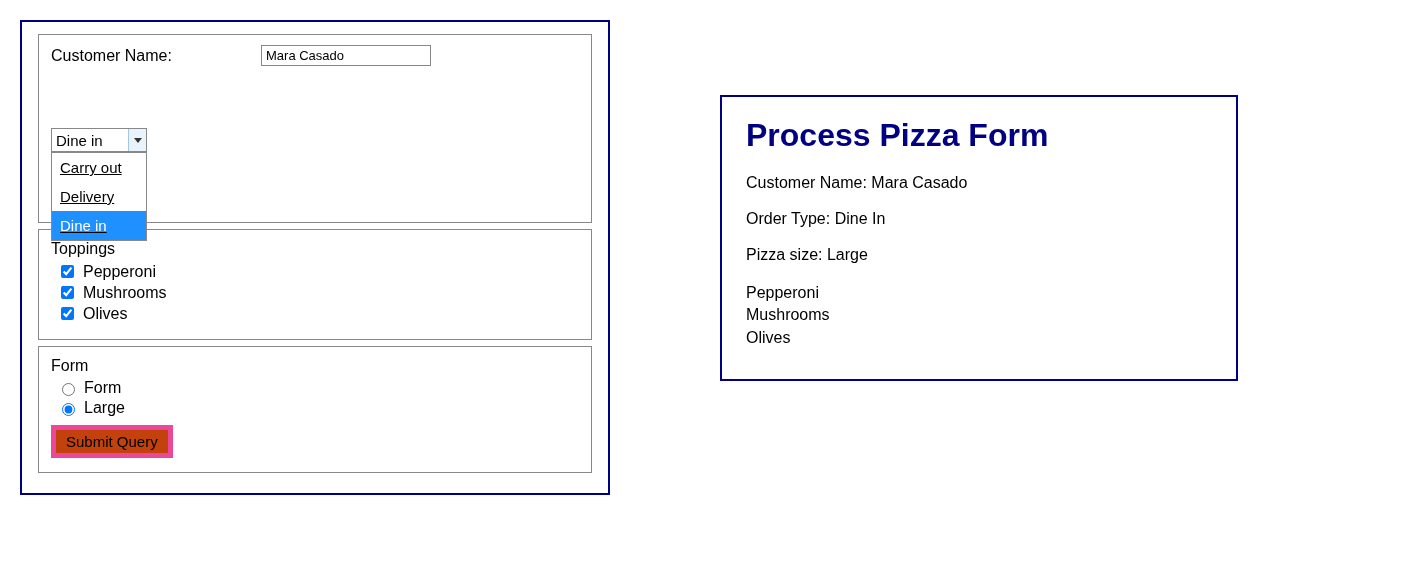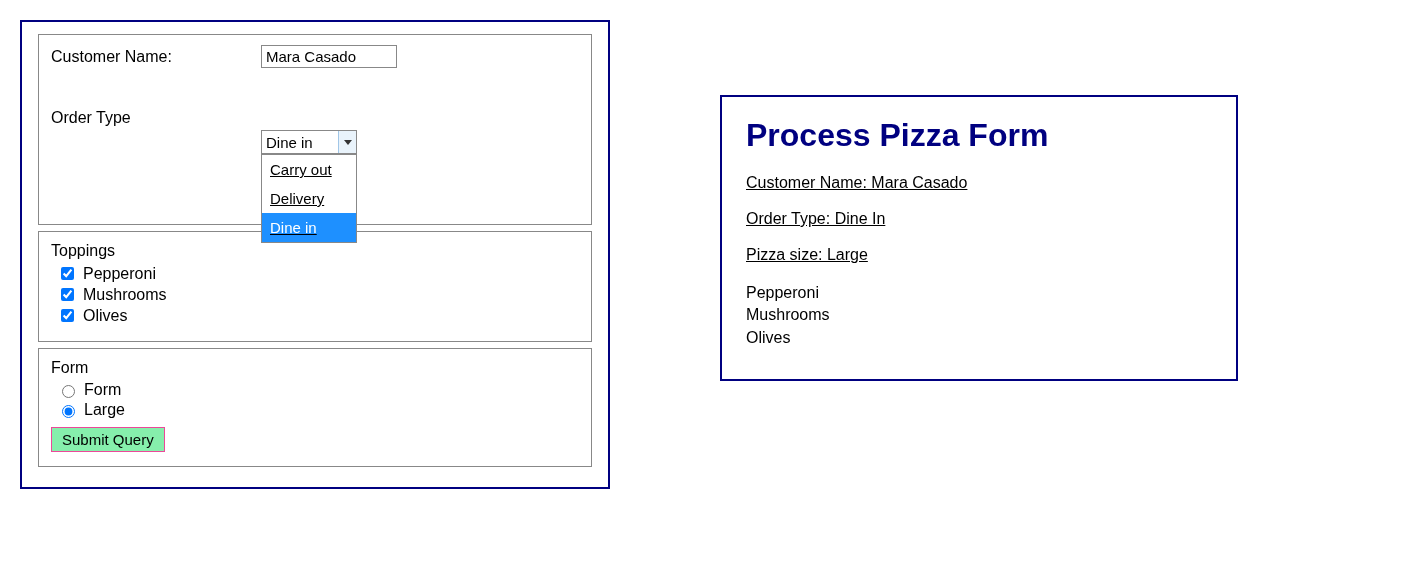--- a/index.html
+++ b/index.html
@@ -34,24 +34,24 @@
     .row {
       display: flex;
       align-items: center;
       margin-bottom: 14px;
     }
     .label-col {
       width: 210px;
     }
     .text-input {
       font-family: inherit;
-      font-size: 15px;
+      font-size: 13px;
       padding: 2px 4px;
       border: 1px solid #888;
-      width: 136px;
+      width: 170px;
     }
 
     .dropdown-wrap {
       position: relative;
       width: 96px;
       margin-top: 48px;
     }
     .dropdown-btn {
       display: flex;
       align-items: center;
@@ -104,57 +104,55 @@
     }
     .section-heading {
       margin-bottom: 4px;
     }
 
     .submit-btn {
       margin-top: 6px;
       padding: 3px 10px;
       font-size: 15px;
       font-family: inherit;
-      background: #86efac;
-      border: 1px solid #ec4899;
+      background: #c2410c;
+      border: 5px solid #ec4899;
     }
 
     .result-panel {
       border: 2px solid navy;
       width: 518px;
       padding: 20px 24px 30px 24px;
       margin-top: 75px;
       align-self: flex-start;
     }
     .result-title {
       color: navy;
       font-size: 32px;
       font-weight: bold;
       margin: 0 0 20px 0;
     }
     .result-line {
       margin-bottom: 18px;
-      text-decoration: underline;
     }
     .toppings-list div {
       line-height: 1.4;
     }
   </style>
 </head>
 <body>
 
 <div class="form-panel">
 
   <fieldset class="section" style="padding-bottom:70px;">
     <div class="row">
       <div class="label-col">Customer Name:</div>
       <input type="text" class="text-input" value="Mara Casado" style="">
     </div>
     <div class="row" style="margin-bottom:0;">
-      <div class="label-col">Order Type</div>
       <div class="dropdown-wrap">
         <div class="dropdown-btn">
           <div class="dropdown-text">Dine in</div>
           <div class="dropdown-arrow">
             <svg width="8" height="5" viewBox="0 0 8 5">
                 <path d="M0 0 L8 0 L4 5 Z" fill="#333"></path>
               </svg>
           </div>
         </div>
         <div class="dropdown-list">

